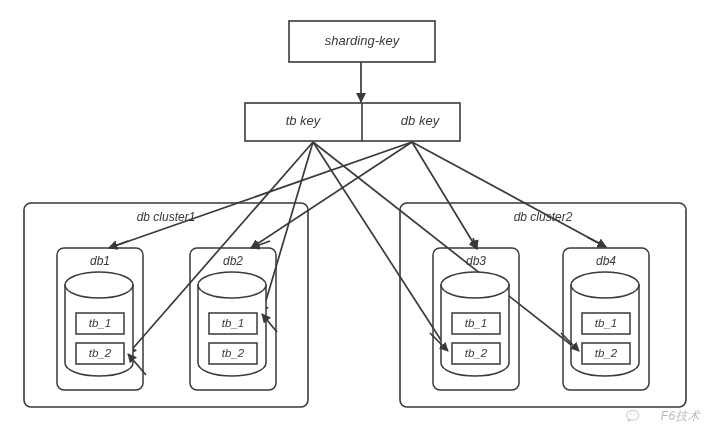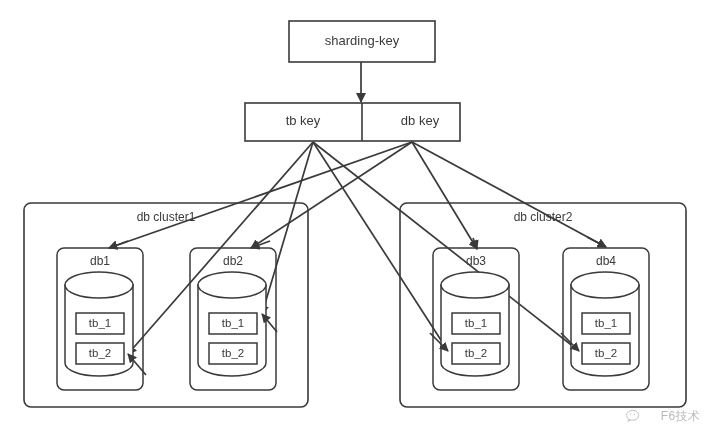--- a/index.html
+++ b/index.html
@@ -9,20 +9,21 @@
   }
   body {
     font-family: "Liberation Sans", sans-serif;
   }
   #canvas {
     position: relative;
     width: 708px;
     height: 431px;
     background: #ffffff;
     overflow: hidden;
+    font-style: italic;
   }
   #diagram-svg {
     position: absolute;
     left: 0;
     top: 0;
     width: 708px;
     height: 431px;
   }
   .node-text {
     font-family: "Liberation Sans", sans-serif;

